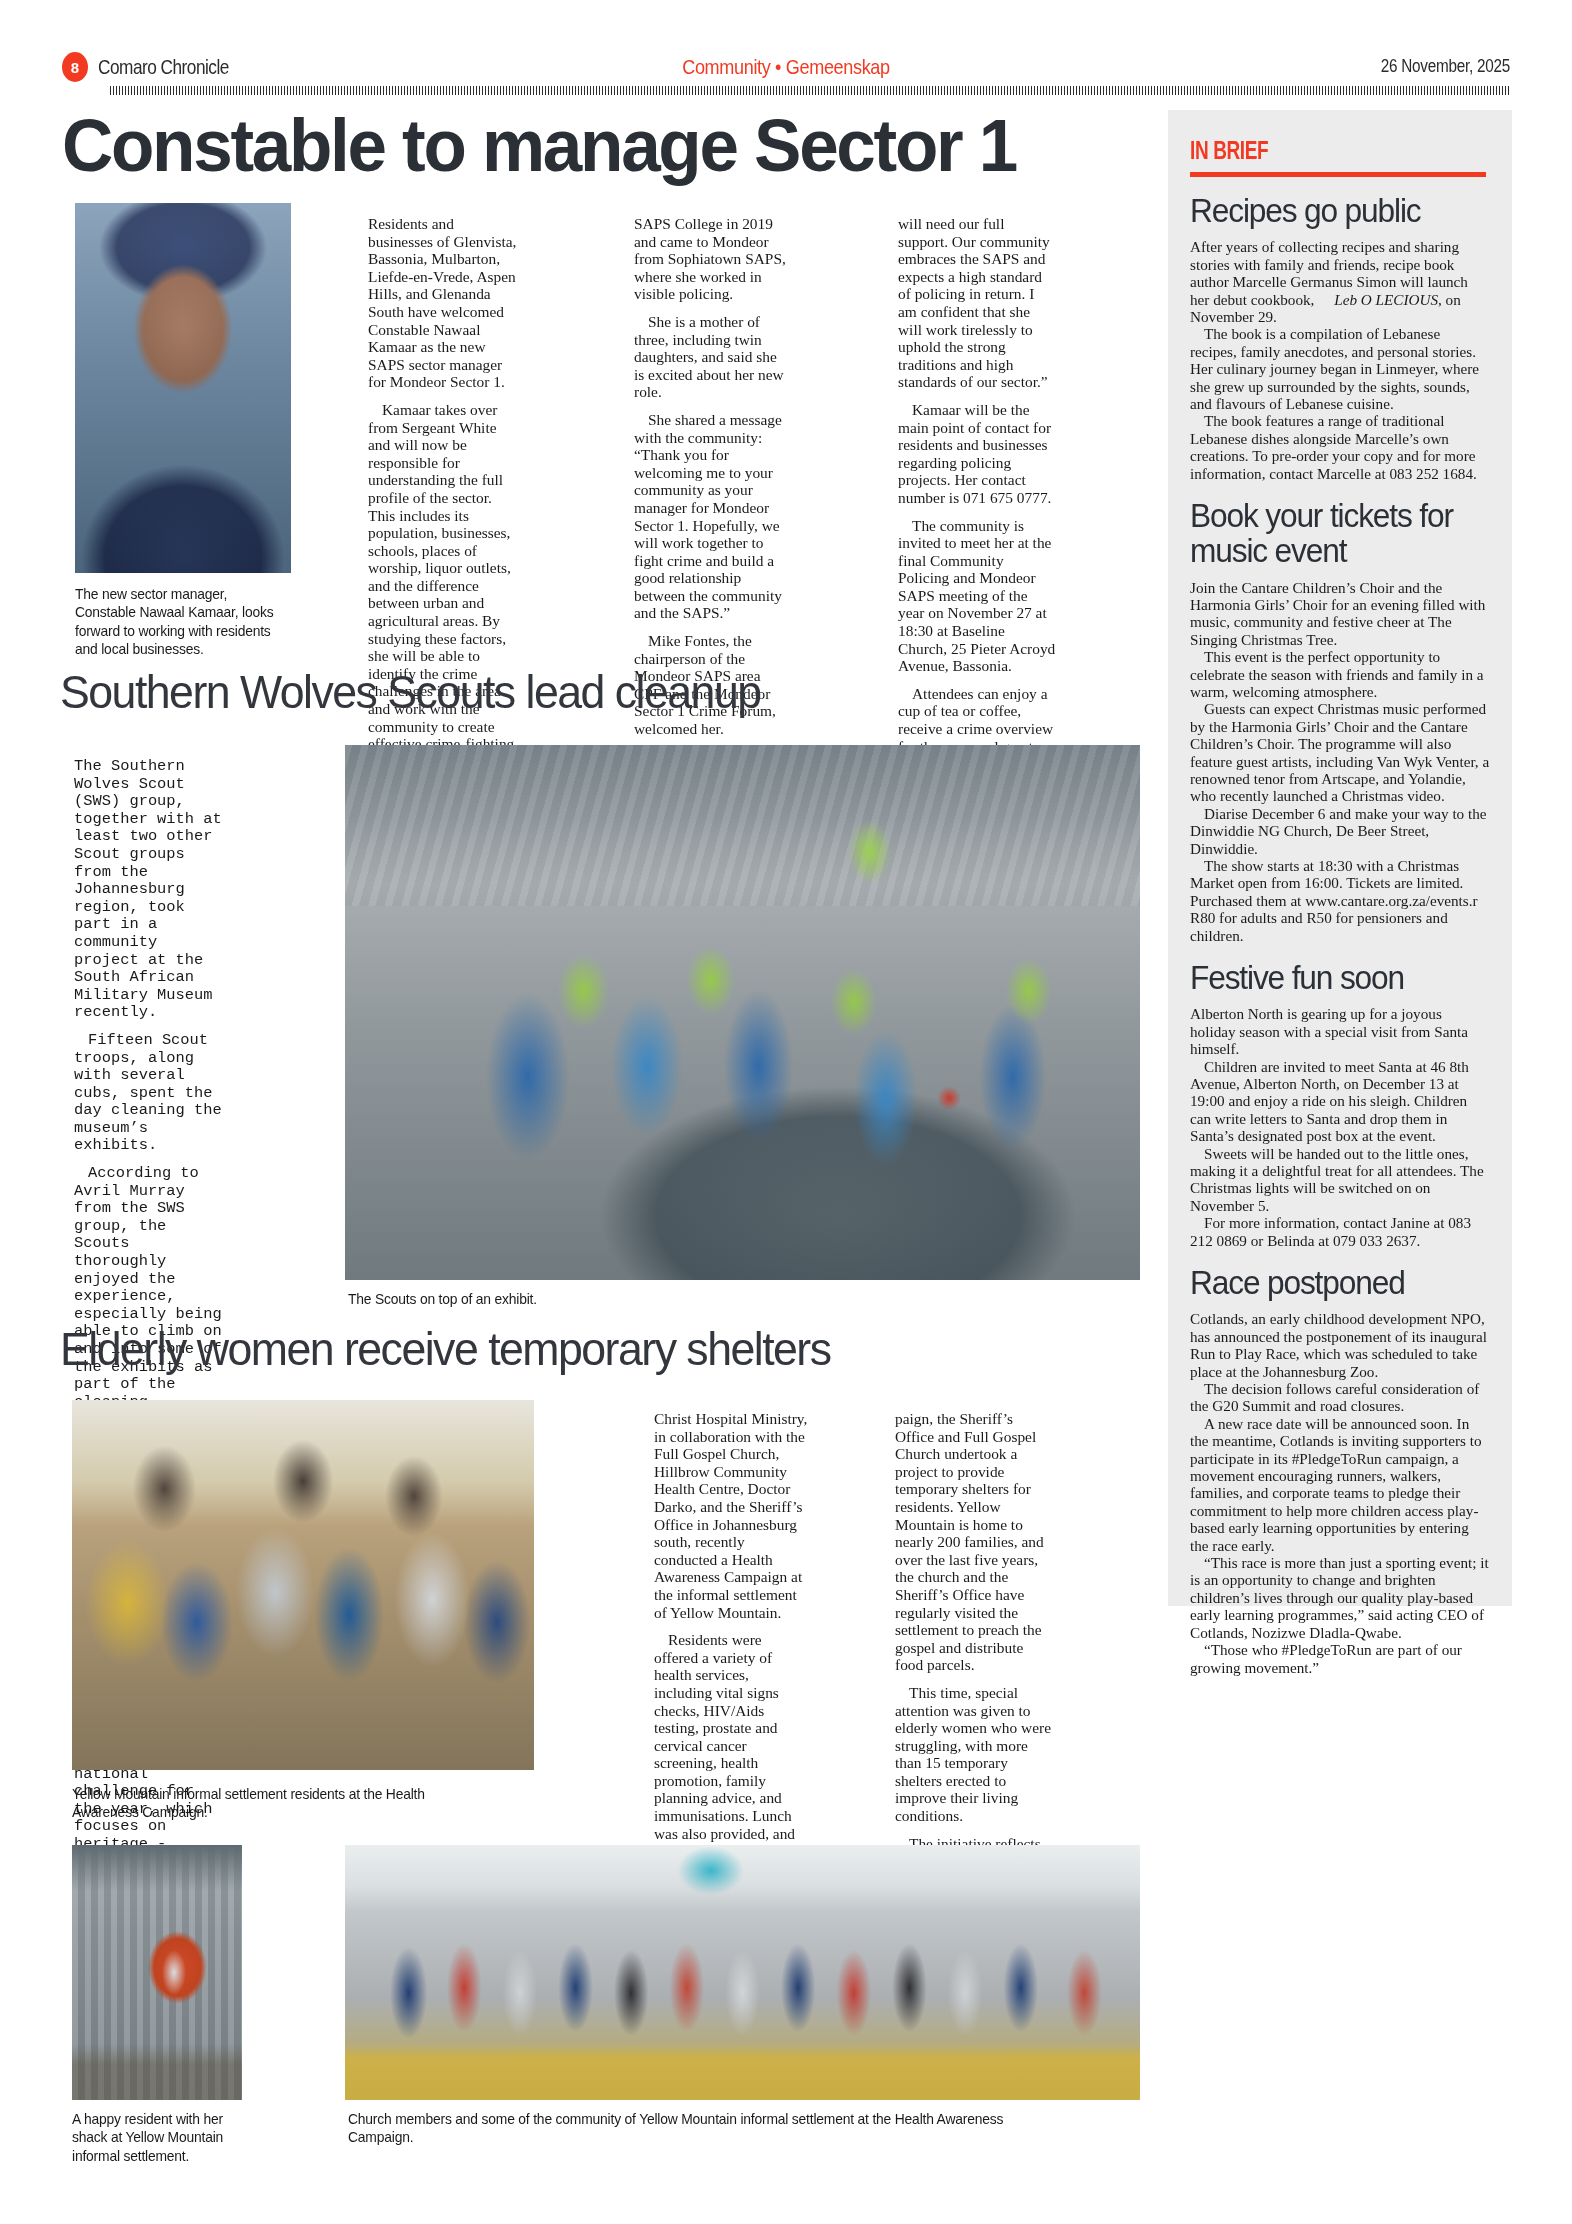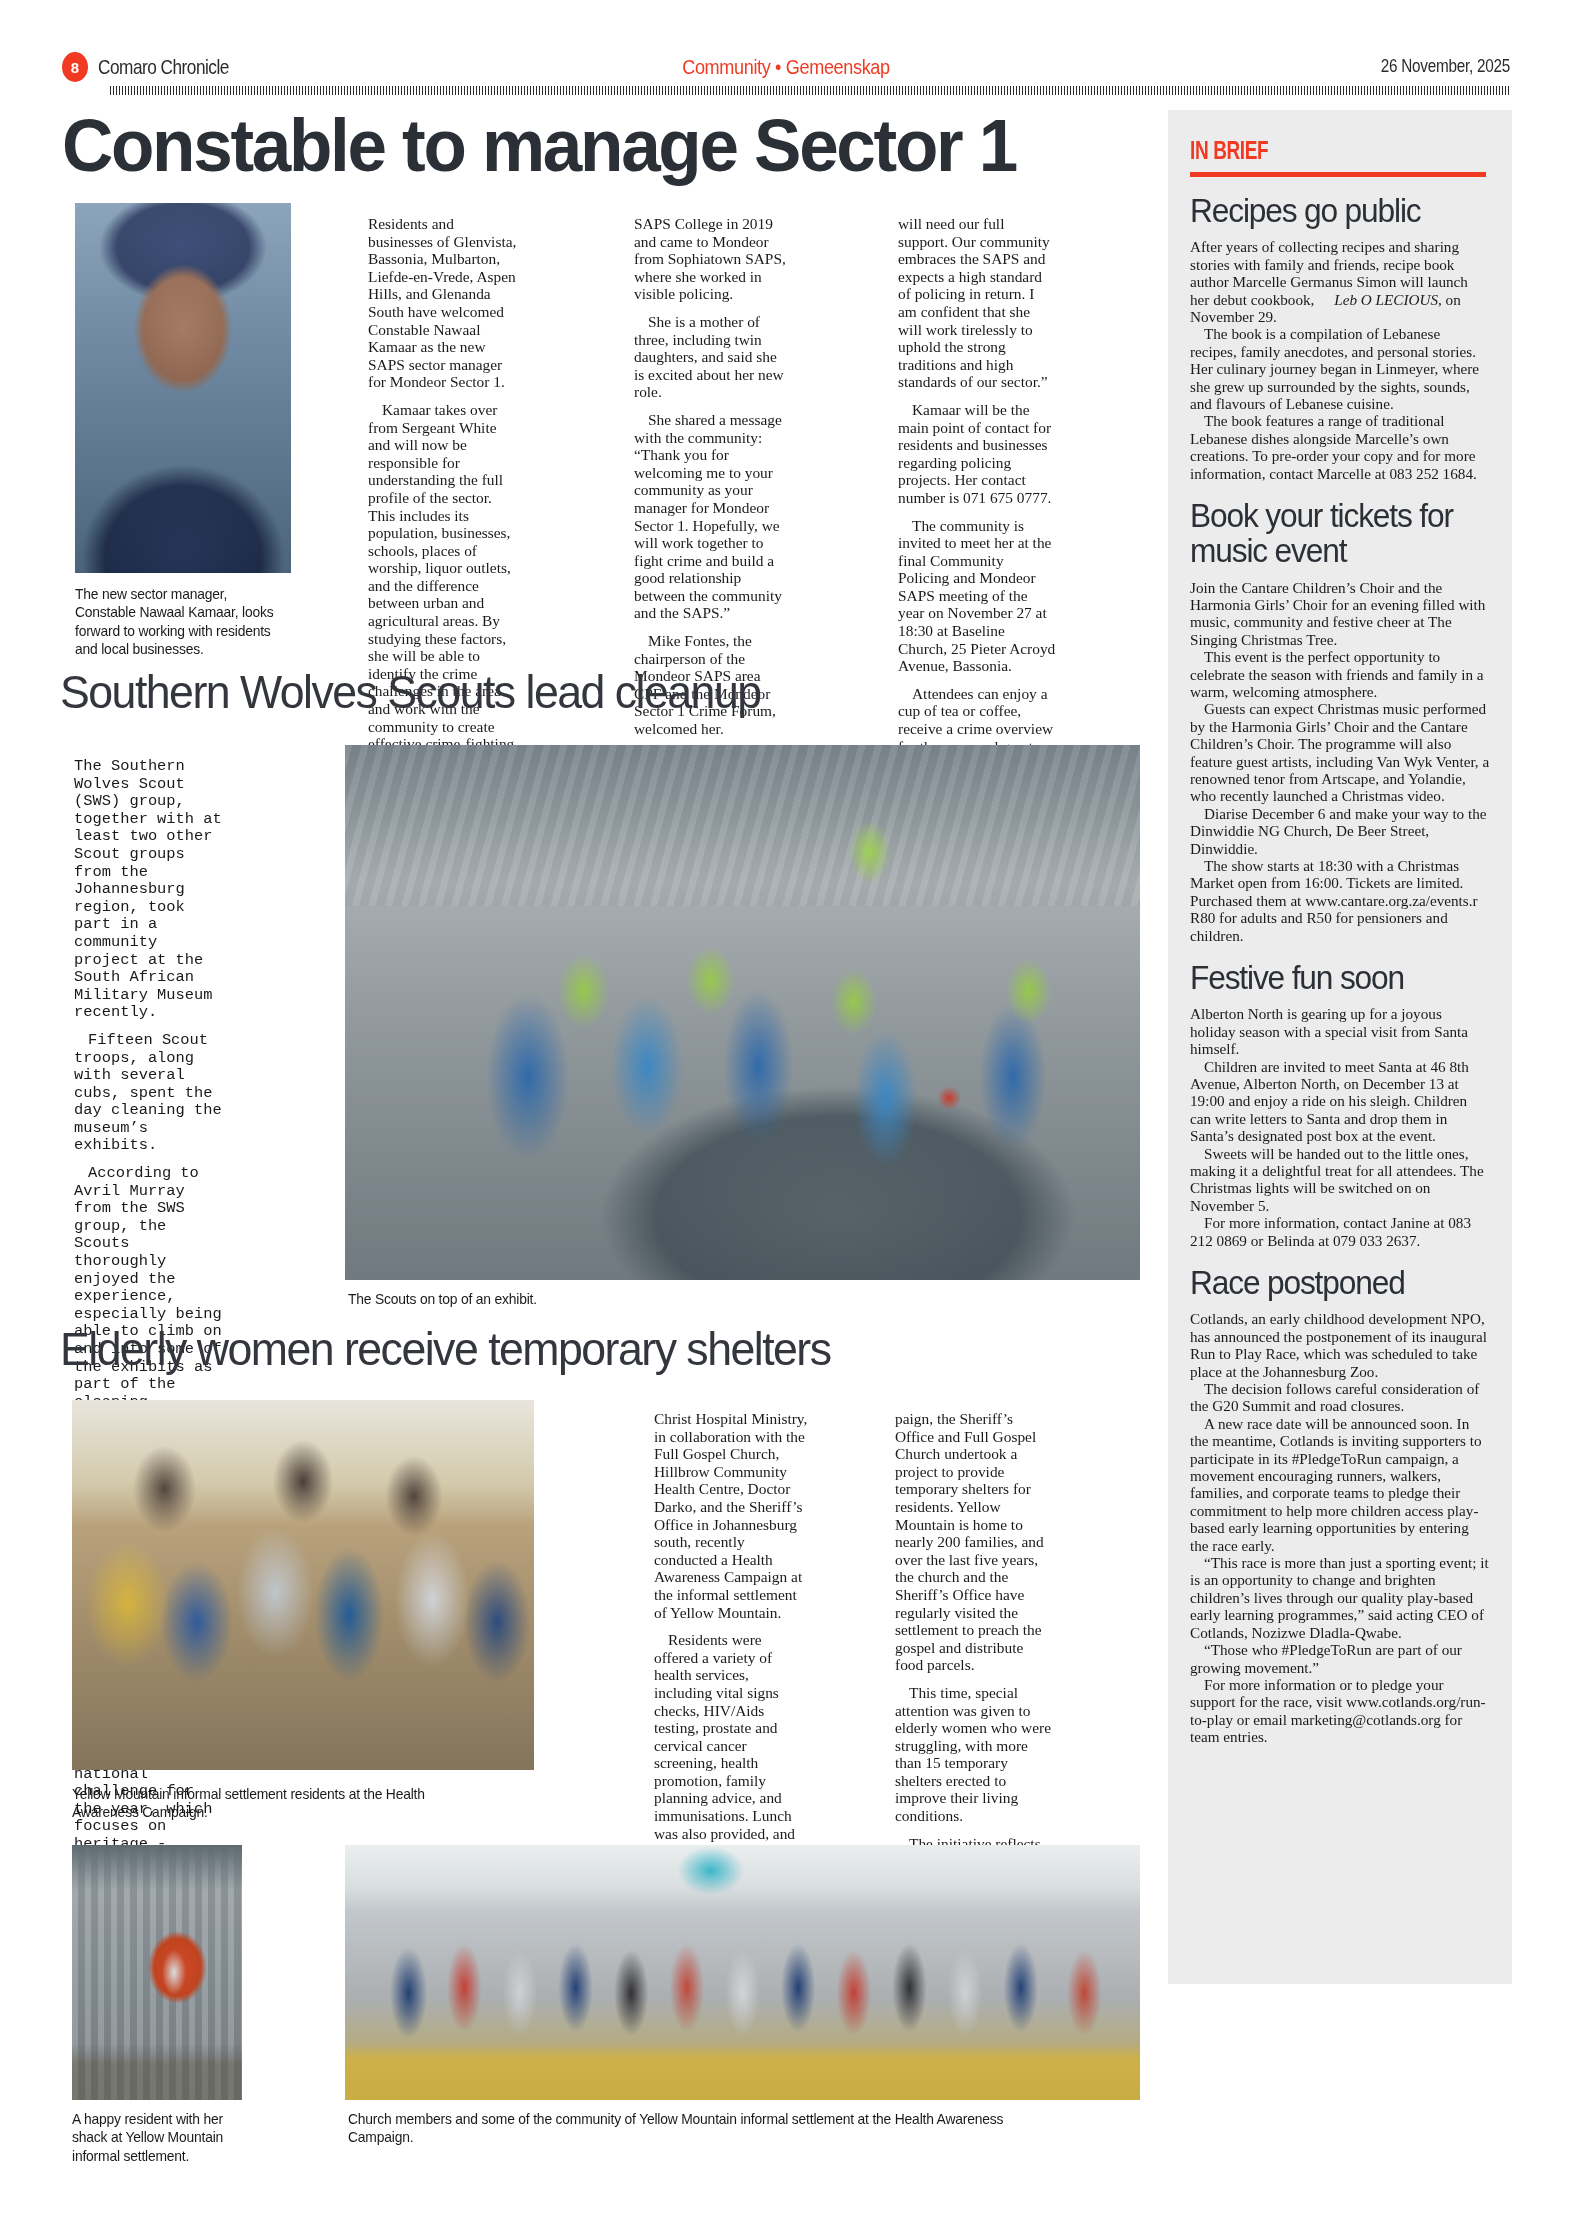--- a/index.html
+++ b/index.html
@@ -45,21 +45,21 @@
     font-family:"Liberation Sans", sans-serif;
     font-size:18px; color:#2b2b2b; letter-spacing:-0.3px;
     transform:scaleX(0.85); transform-origin:right center;
   }
   .rule-dotted {
     position:absolute; left:48px; right:0; top:34px; height:9px;
     background-image: repeating-linear-gradient(to right, #2b2b2b 0 1px, transparent 1px 3px);
   }
   .side-col {
     position:absolute; left:1168px; top:110px;
-    width:344px; height:1874px;
+    width:344px; height:1496px;
     background:#ececec;
     padding:26px 22px 16px 22px;
   }
 
   
   h1.head-main {
     margin:0; padding:0;
     font-family:"Liberation Sans", sans-serif;
     font-weight:bold;
     font-size:74px; line-height:0.96;
@@ -259,17 +259,16 @@
       <p>For more information, contact Janine at 083 212 0869 or Belinda at 079 033 2637.</p>
     </div>
 
     <div class="brief-head">Race postponed</div>
     <div class="brief-body">
       <p class="first">Cotlands, an early childhood development NPO, has announced the postponement of its inaugural Run to Play Race, which was scheduled to take place at the Johannesburg Zoo.</p>
       <p>The decision follows careful consideration of the G20 Summit and road closures.</p>
       <p>A new race date will be announced soon. In the meantime, Cotlands is inviting supporters to participate in its #PledgeToRun campaign, a movement encouraging runners, walkers, families, and corporate teams to pledge their commitment to help more children access play-based early learning opportunities by entering the race early.</p>
       <p>“This race is more than just a sporting event; it is an opportunity to change and brighten children’s lives through our quality play-based early learning programmes,” said acting CEO of Cotlands, Nozizwe Dladla-Qwabe.</p>
       <p>“Those who #PledgeToRun are part of our growing movement.”</p>
-      <p>For more information or to pledge your support for the race, visit www.cotlands.org/run-to-play or email marketing@cotlands.org for team entries.</p>
     </div>
   </div>
 
 </div>
 
 </body></html>

